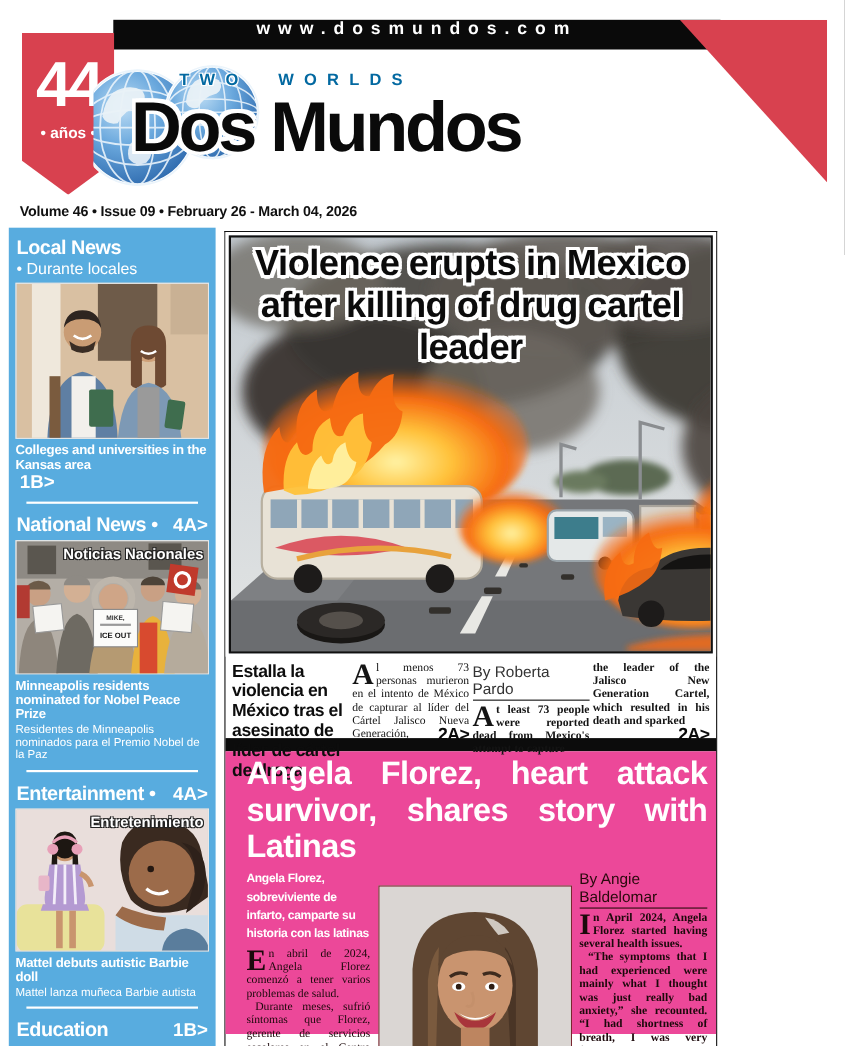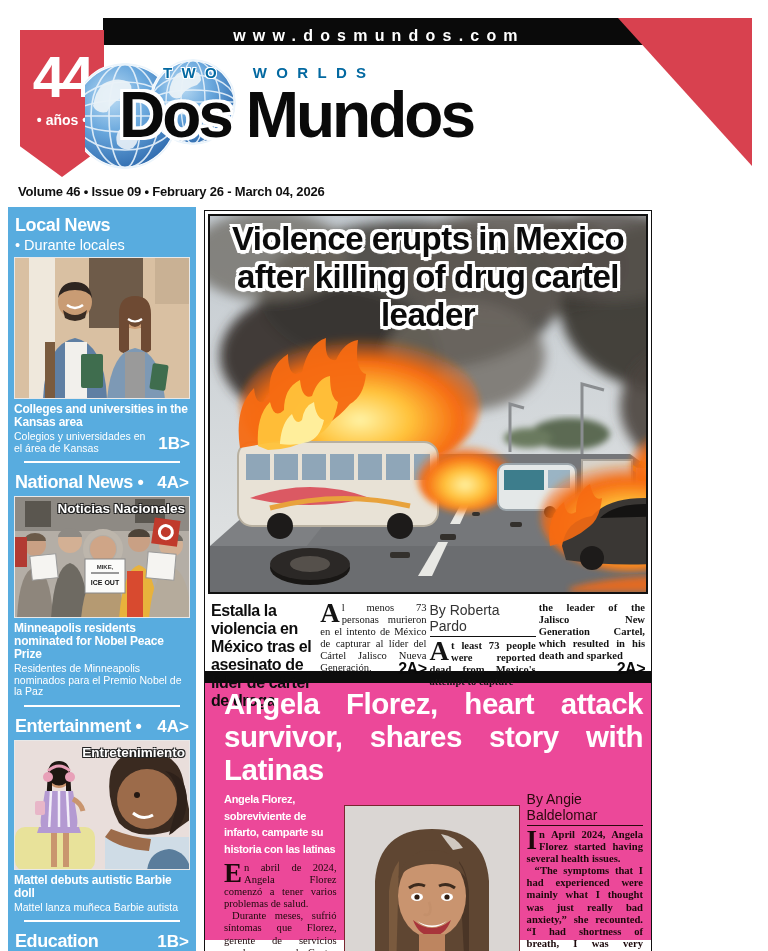--- a/index.html
+++ b/index.html
@@ -5,21 +5,21 @@
   * { margin:0; padding:0; box-sizing:border-box; }
   html,body { background:#888; }
   .page {
     position:relative; width:768px; height:951px; margin:0 auto;
     background:#ffffff; overflow:hidden;
     font-family:"Liberation Sans", sans-serif;
   }
   
   .url-bar{
     position:absolute; left:103px; top:18px; width:552px; height:27px;
-    background:#0a0a0a; color:#fff; display:flex; align-items:flex-end; justify-content:center;
+    background:#0a0a0a; color:#fff; display:flex; align-items:flex-start; justify-content:center;
     font-weight:bold; font-size:16px; letter-spacing:0.45em; white-space:nowrap; overflow:hidden;
   }
   .ribbon{
     position:absolute; left:20px; top:30px; width:84px; height:147px;
     background:#d8414f; color:#fff; text-align:center;
     clip-path:polygon(0 0,100% 0,100% 79%,50% 100%,0 79%);
   }
   .ribbon .num{ font-size:58px; font-weight:900; letter-spacing:-3px; line-height:1; margin-top:18px;}
   .ribbon .lbl{ font-size:14px; font-weight:bold; margin-top:6px;}
   .bilingual{
@@ -197,21 +197,20 @@
         <circle cx="120" cy="56" r="15" fill="#cfa078"></circle>
         <path d="M104 56 q0 -18 16 -18 q16 0 16 18 l0 36 q-6 6 -10 0 l0 -26 q-6 6 -12 0 l0 26 q-6 6 -10 0 z" fill="#6e4a33"></path>
         <path d="M113 61 q7 5 14 0" stroke="#fff" stroke-width="2.2" fill="none"></path>
         <path d="M92 142 q4 -48 28 -52 q26 4 30 52z" fill="#7d99b5"></path>
         <rect x="110" y="94" width="20" height="48" fill="#9a9a9a"></rect>
         <rect x="136" y="106" width="16" height="26" rx="2" fill="#3f6d4e" transform="rotate(8 144 119)"></rect>
       </svg>
     </div>
     <div class="s-cap-en">Colleges and universities in the Kansas area</div>
     <div class="s-cap-row">
-      <div class="s-cap-es">Colegios y universidades en el área de Kansas</div>
       <div class="s-cap-ref">1B&gt;</div>
     </div>
     <div class="s-rule"></div>
 
     <div class="s-header">
       <span class="s-title">National News •</span>
       <span class="s-ref">4A&gt;</span>
     </div>
     <div class="s-photo" style="height:122px">
       <svg width="176" height="122" viewBox="0 0 176 122">

